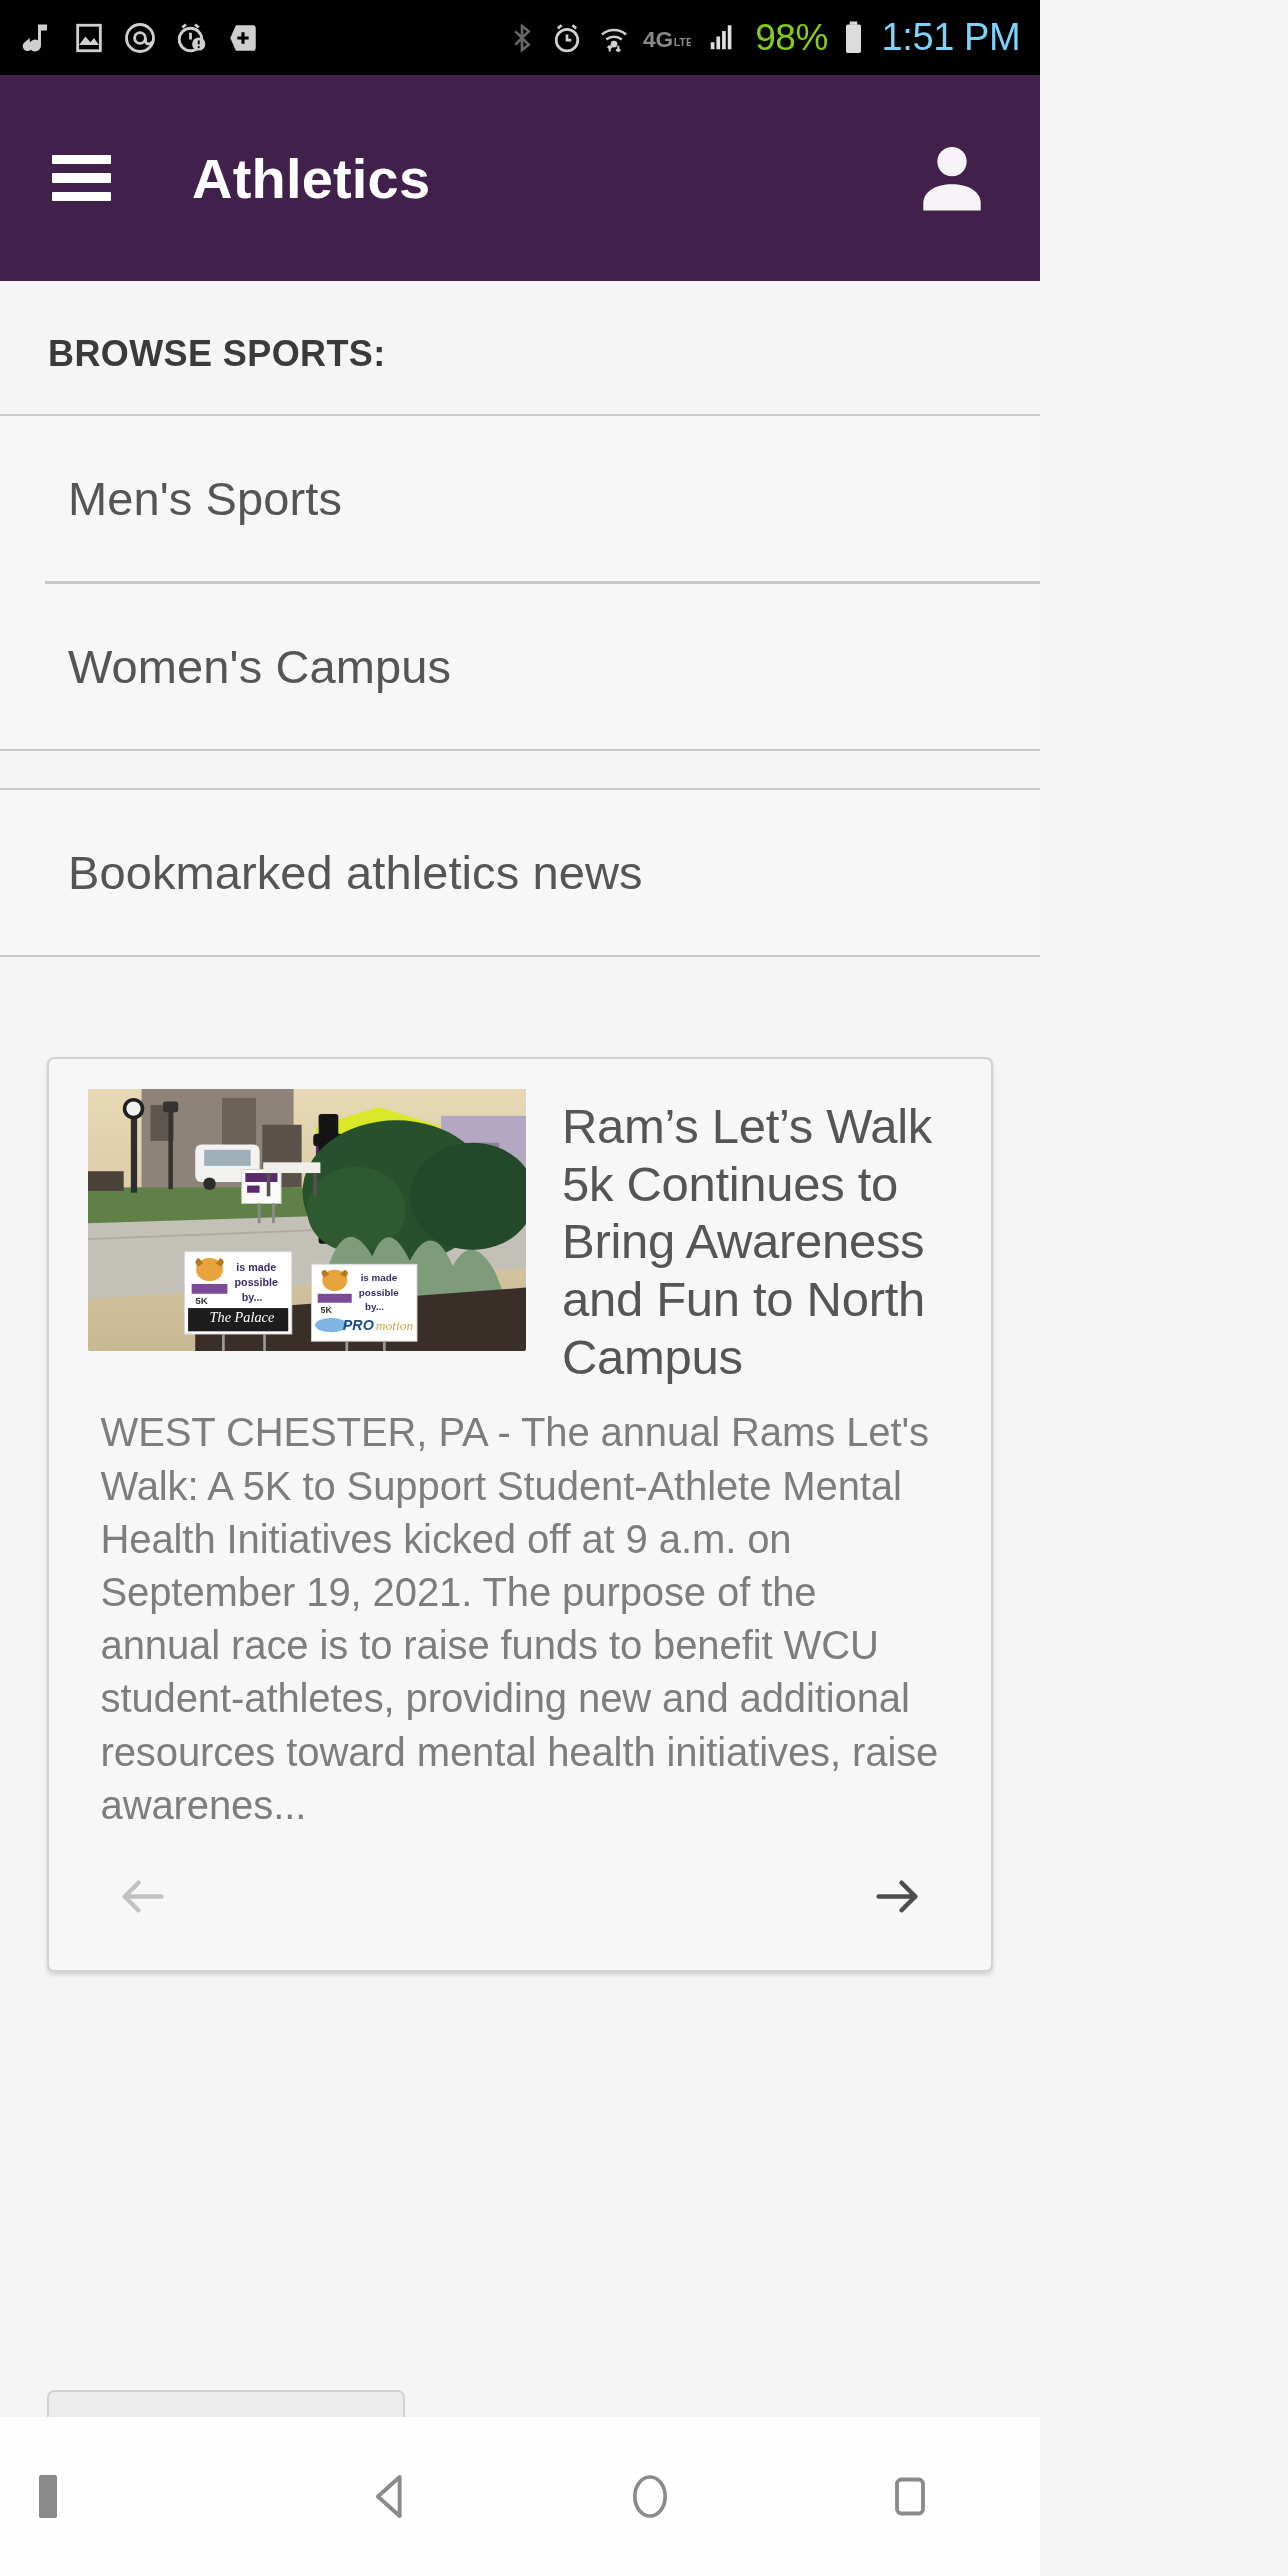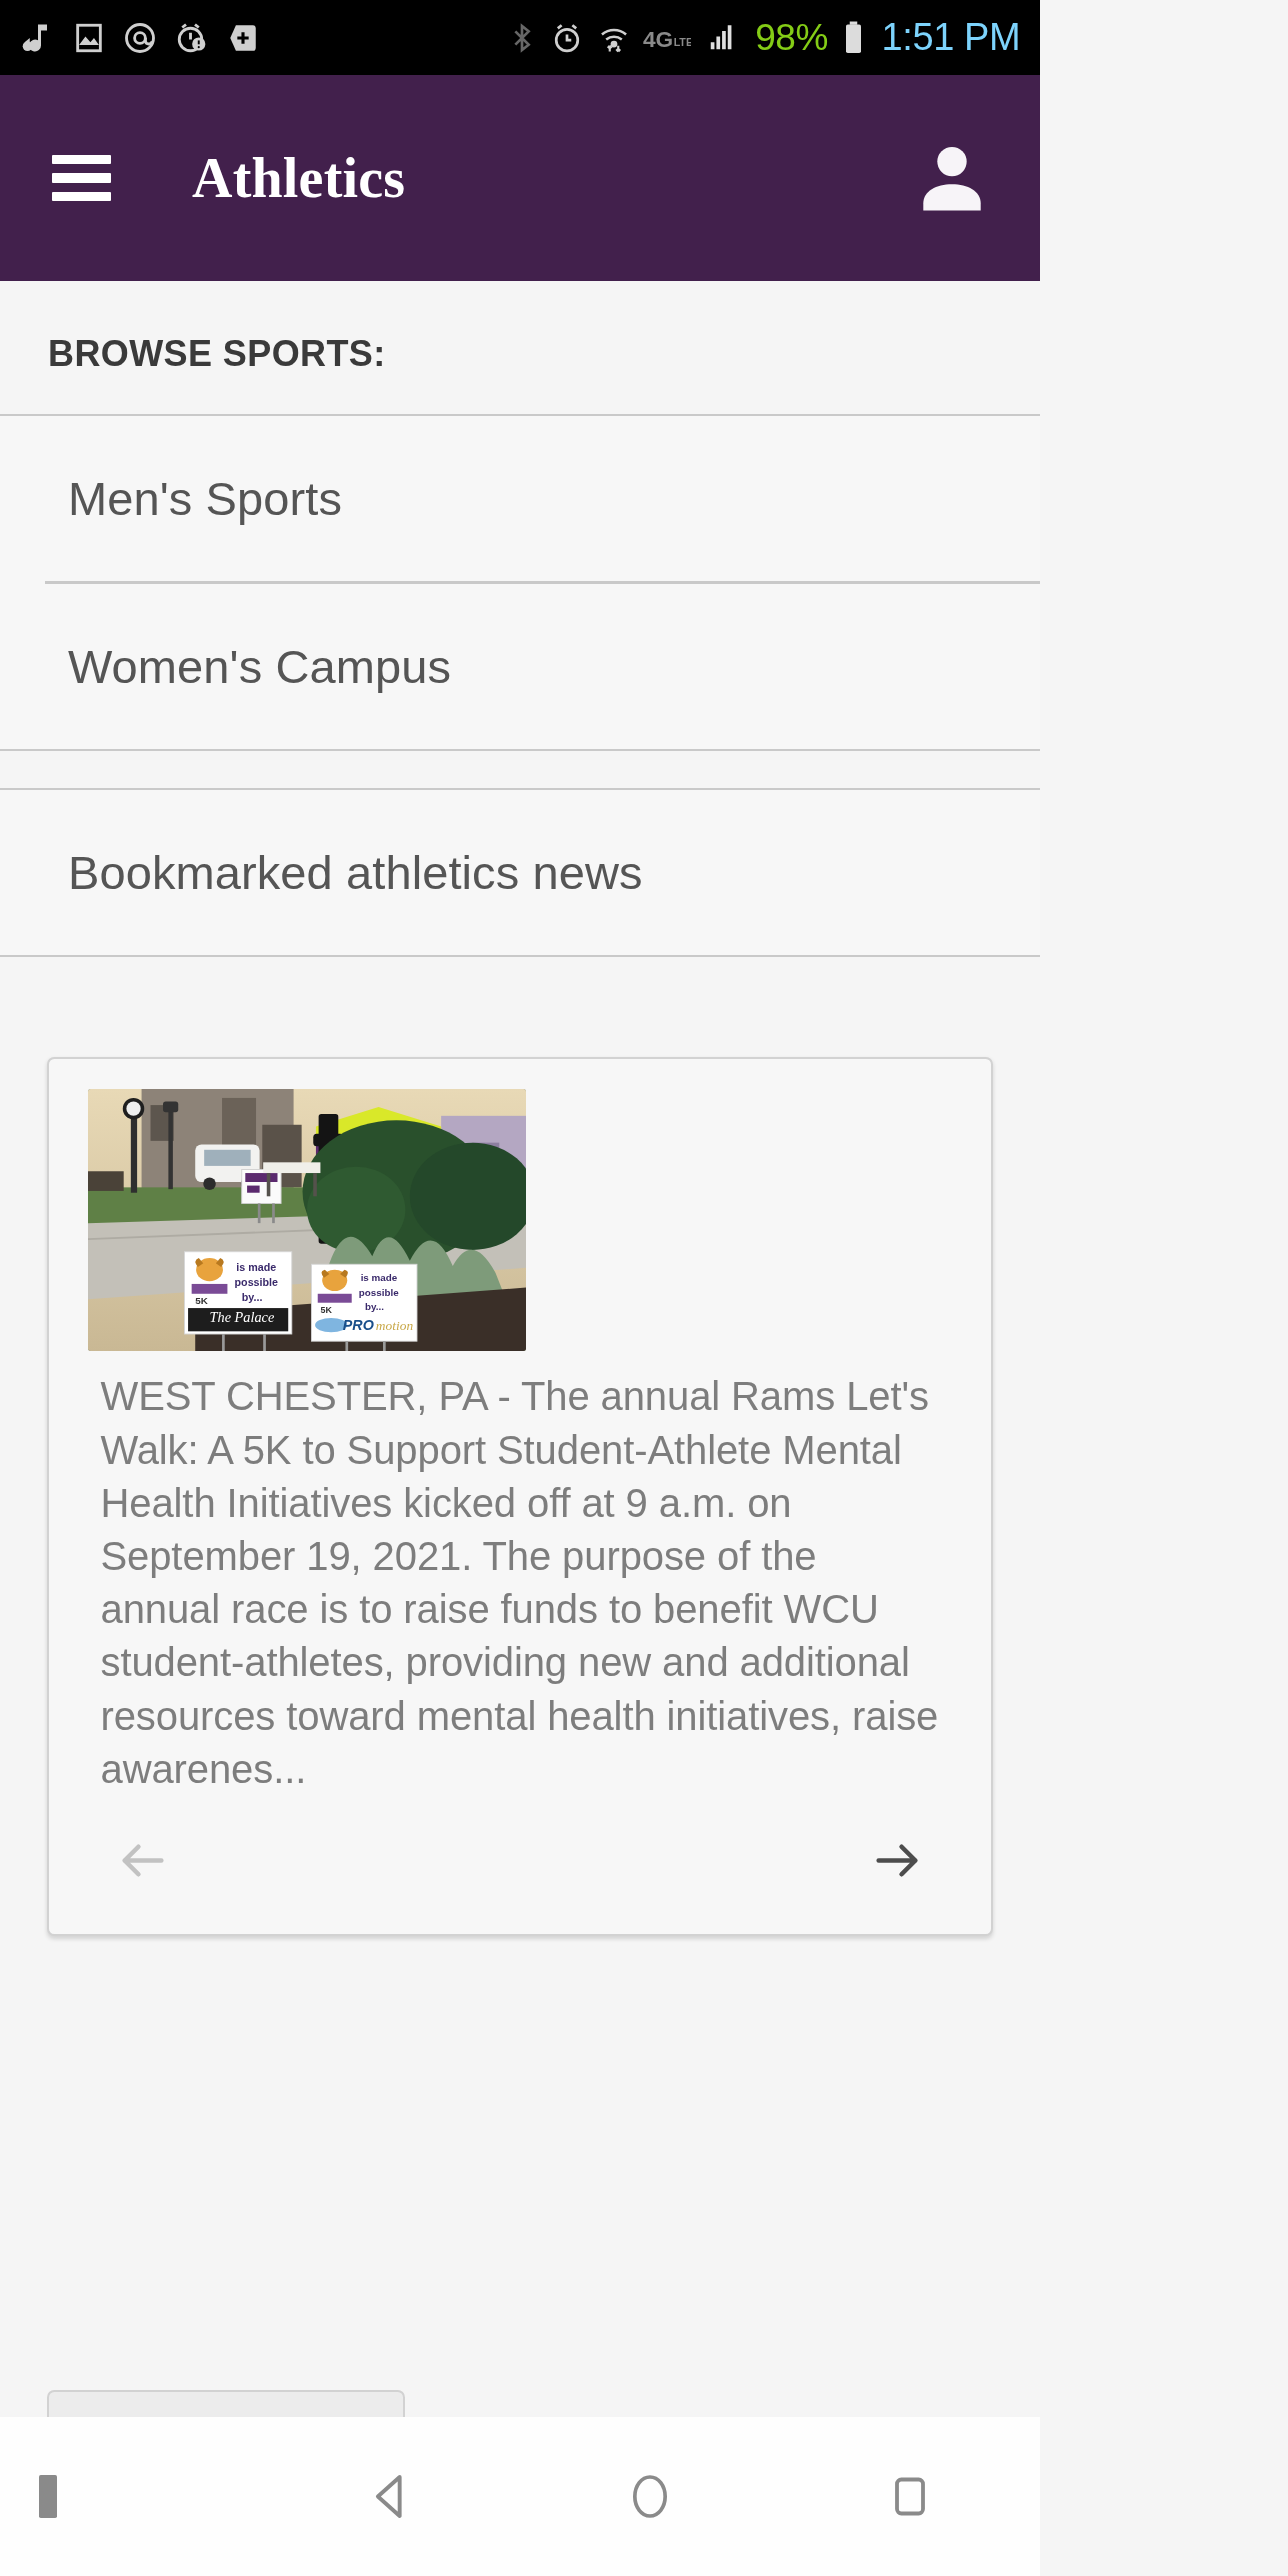--- a/index.html
+++ b/index.html
@@ -23,21 +23,21 @@
   .sb-text { color:#84cc16; font-size:37px; letter-spacing:-0.4px; white-space:nowrap; }
   .sb-time { color:#7dd3fc; font-size:38px; letter-spacing:-0.4px; white-space:nowrap; margin-left:3.6px; }
 
   
   .appbar {
     height:206px; background:#42204c; display:flex; align-items:center;
     padding:0 47px 0 52px; flex:0 0 auto;
   }
   .hamburger { width:59px; height:47px; display:flex; flex-direction:column; justify-content:space-between; cursor:pointer; }
   .hamburger span { display:block; height:9.8px; background:#fff; border-radius:0.9px; }
-  .appbar-title { color:#fff; font-size:56px; font-weight:bold; margin-left:81px; letter-spacing:0.2px;font-family:Liberation Serif, serif; }
+  .appbar-title { color:#fff; font-size:56px; font-weight:bold; margin-left:81px; letter-spacing:0.2px; }
   .account-icon { margin-left:auto; width:82px; height:82px; display:flex; align-items:flex-end; justify-content:center; cursor:pointer; }
 
   
   .content { flex:1 1 auto; background:#f5f5f5; position:relative; overflow:hidden; }
 
   .browse-label {
     font-size:36px; font-weight:bold; color:#3a3a3a; letter-spacing:0.4px;
     padding:52px 0 39px 48px;
   }
 
@@ -324,20 +324,21 @@
                 <text x="310" y="247" font-family="Liberation Sans, sans-serif" font-size="11" font-weight="bold" fill="#3a2a6b">by...</text>
                 <ellipse cx="272" cy="264" rx="18" ry="8" fill="#7fb5e0"></ellipse>
                 <text x="285" y="270" font-family="Liberation Sans, sans-serif" font-size="16" font-style="italic" font-weight="bold" fill="#1a4f8a">PRO</text>
                 <text x="322" y="270" font-family="Liberation Serif, serif" font-size="15" font-style="italic" fill="#c9a94a">motion</text>
                 <rect x="288" y="282" width="3" height="11" fill="#9a9a9a"></rect>
                 <rect x="330" y="282" width="3" height="11" fill="#9a9a9a"></rect>
               </g>
             </svg>
           </div>
 
+          <div class="headline">Ram’s Let’s Walk 5k Continues to Bring Awareness and Fun to North Campus</div>
         </div>
 
         <div class="excerpt">WEST CHESTER, PA - The annual Rams Let's Walk: A 5K to Support Student-Athlete Mental Health Initiatives kicked off at 9 a.m. on September 19, 2021. The purpose of the annual race is to raise funds to benefit WCU student-athletes, providing new and additional resources toward mental health initiatives, raise awarenes...</div>
 
         <div class="news-nav">
           <div class="nav-arrow prev">
             <svg width="70" height="55" viewBox="0 0 24 24" fill="none" stroke="#c2c2c2" stroke-width="2" stroke-linecap="round" stroke-linejoin="round">
                 <path d="M20 12H4M10 6l-6 6 6 6"></path>
               </svg>
           </div>

